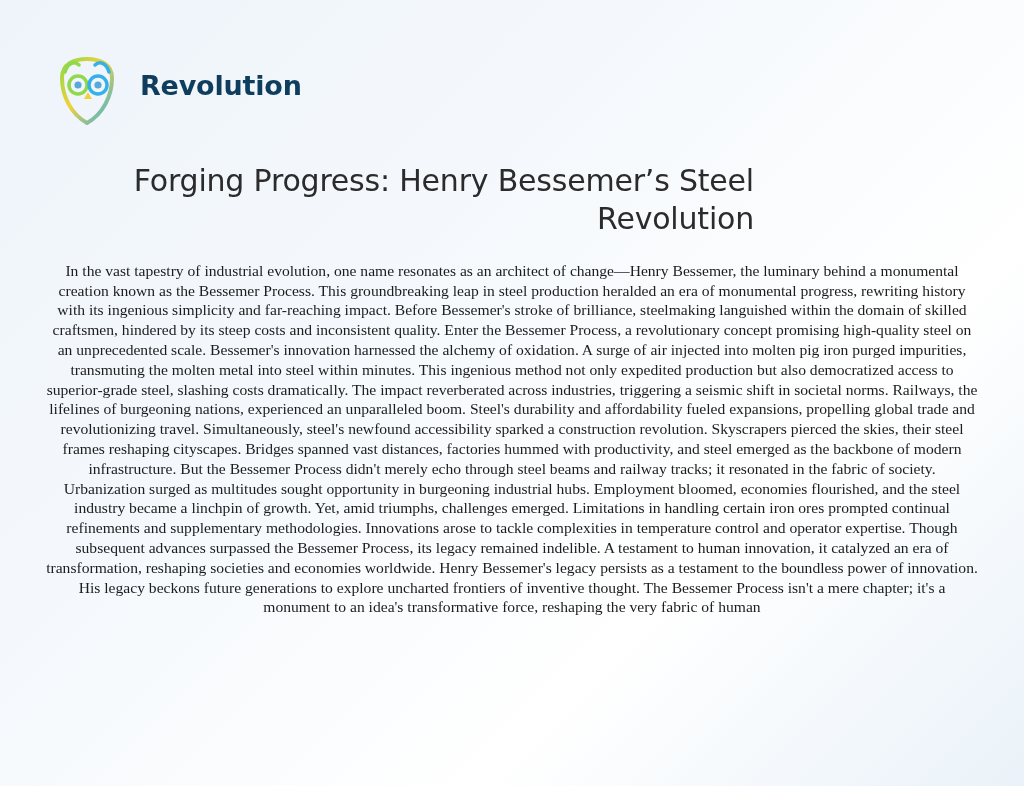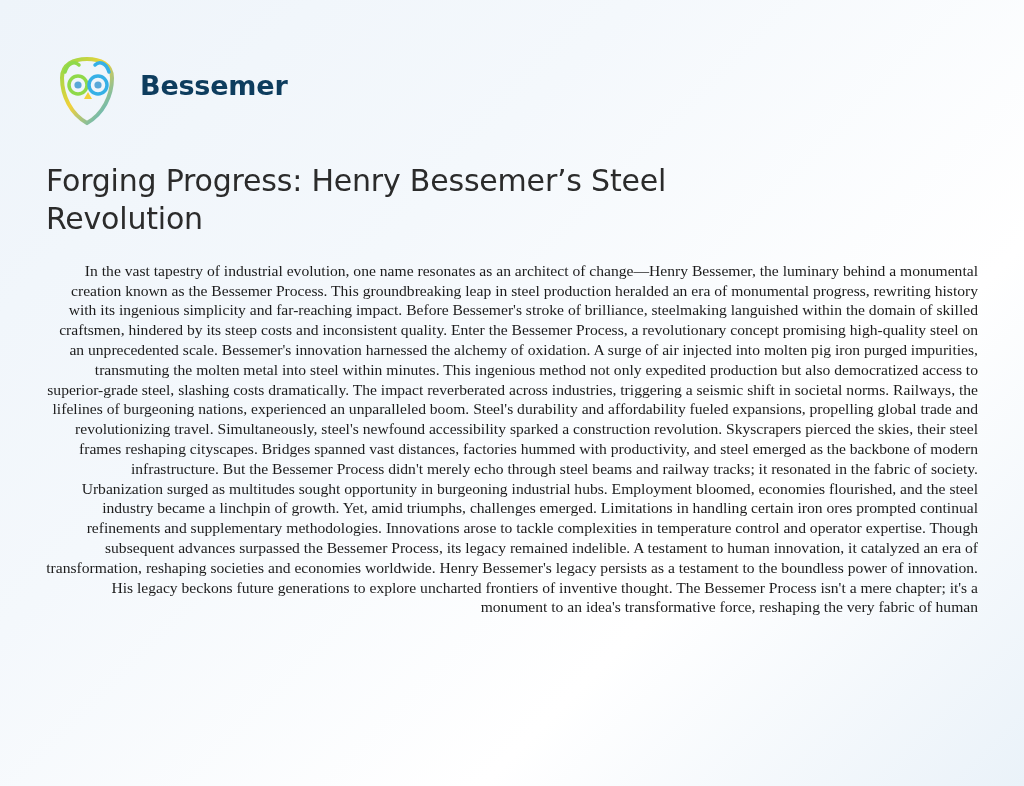--- a/index.html
+++ b/index.html
@@ -48,36 +48,37 @@
     margin-bottom: 10px;
   }
   .brand-url {
     font-family: "DejaVu Sans", sans-serif;
     font-size: 17px;
     color: #7fa8c4;
     letter-spacing: 0.2px;
     line-height: 1.2;
   }
   .doc-title {
-    margin: 32px 0 0 18px;
+    margin: 32px 0 0 26px;
     max-width: 700px;
     font-family: "DejaVu Sans", sans-serif;
     font-size: 30px;
     font-weight: normal;
     color: #2b2b2b;
     line-height: 1.28;
     letter-spacing: -0.2px;
+    text-align: right;
   }
   .doc-body {
     margin: 22px 18px 0 18px;
     font-family: "Liberation Serif", serif;
     font-size: 15.6px;
     line-height: 1.27;
     color: #1c1c1c;
-    text-align: right;
+    text-align: center;
   }
 </style>
 </head>
 <body>
 
 <div class="page">
 
   <div class="header">
 
     <div class="logo">
@@ -94,21 +95,21 @@
         <path d="M61 20 C58 10, 51 9, 47 13" fill="none" stroke="#36b0e6" stroke-width="3.5" stroke-linecap="round"></path>
         <circle cx="30" cy="33" r="9" fill="none" stroke="#8fd94a" stroke-width="3.5"></circle>
         <circle cx="50" cy="33" r="9" fill="none" stroke="#36b0e6" stroke-width="3.5"></circle>
         <circle cx="30" cy="33" r="3.6" fill="#5aa8d8"></circle>
         <circle cx="50" cy="33" r="3.6" fill="#5aa8d8"></circle>
         <path d="M40 40 L36 47 L44 47 Z" fill="#f2d13a"></path>
       </svg>
     </div>
 
     <div class="brand-block">
-      <div class="brand-name">Bessemer</div>
+      <div class="brand-name">Revolution</div>
     </div>
 
   </div>
 
   <h1 class="doc-title">Forging Progress: Henry Bessemer’s Steel Revolution</h1>
 
   <div class="doc-body">In the vast tapestry of industrial evolution, one name resonates as an architect of change—Henry Bessemer, the luminary behind a monumental creation known as the Bessemer Process. This groundbreaking leap in steel production heralded an era of monumental progress, rewriting history with its ingenious simplicity and far-reaching impact. Before Bessemer's stroke of brilliance, steelmaking languished within the domain of skilled craftsmen, hindered by its steep costs and inconsistent quality. Enter the Bessemer Process, a revolutionary concept promising high-quality steel on an unprecedented scale. Bessemer's innovation harnessed the alchemy of oxidation. A surge of air injected into molten pig iron purged impurities, transmuting the molten metal into steel within minutes. This ingenious method not only expedited production but also democratized access to superior-grade steel, slashing costs dramatically. The impact reverberated across industries, triggering a seismic shift in societal norms. Railways, the lifelines of burgeoning nations, experienced an unparalleled boom. Steel's durability and affordability fueled expansions, propelling global trade and revolutionizing travel. Simultaneously, steel's newfound accessibility sparked a construction revolution. Skyscrapers pierced the skies, their steel frames reshaping cityscapes. Bridges spanned vast distances, factories hummed with productivity, and steel emerged as the backbone of modern infrastructure. But the Bessemer Process didn't merely echo through steel beams and railway tracks; it resonated in the fabric of society. Urbanization surged as multitudes sought opportunity in burgeoning industrial hubs. Employment bloomed, economies flourished, and the steel industry became a linchpin of growth. Yet, amid triumphs, challenges emerged. Limitations in handling certain iron ores prompted continual refinements and supplementary methodologies. Innovations arose to tackle complexities in temperature control and operator expertise. Though subsequent advances surpassed the Bessemer Process, its legacy remained indelible. A testament to human innovation, it catalyzed an era of transformation, reshaping societies and economies worldwide. Henry Bessemer's legacy persists as a testament to the boundless power of innovation. His legacy beckons future generations to explore uncharted frontiers of inventive thought. The Bessemer Process isn't a mere chapter; it's a monument to an idea's transformative force, reshaping the very fabric of human</div>
 
 </div>
 

